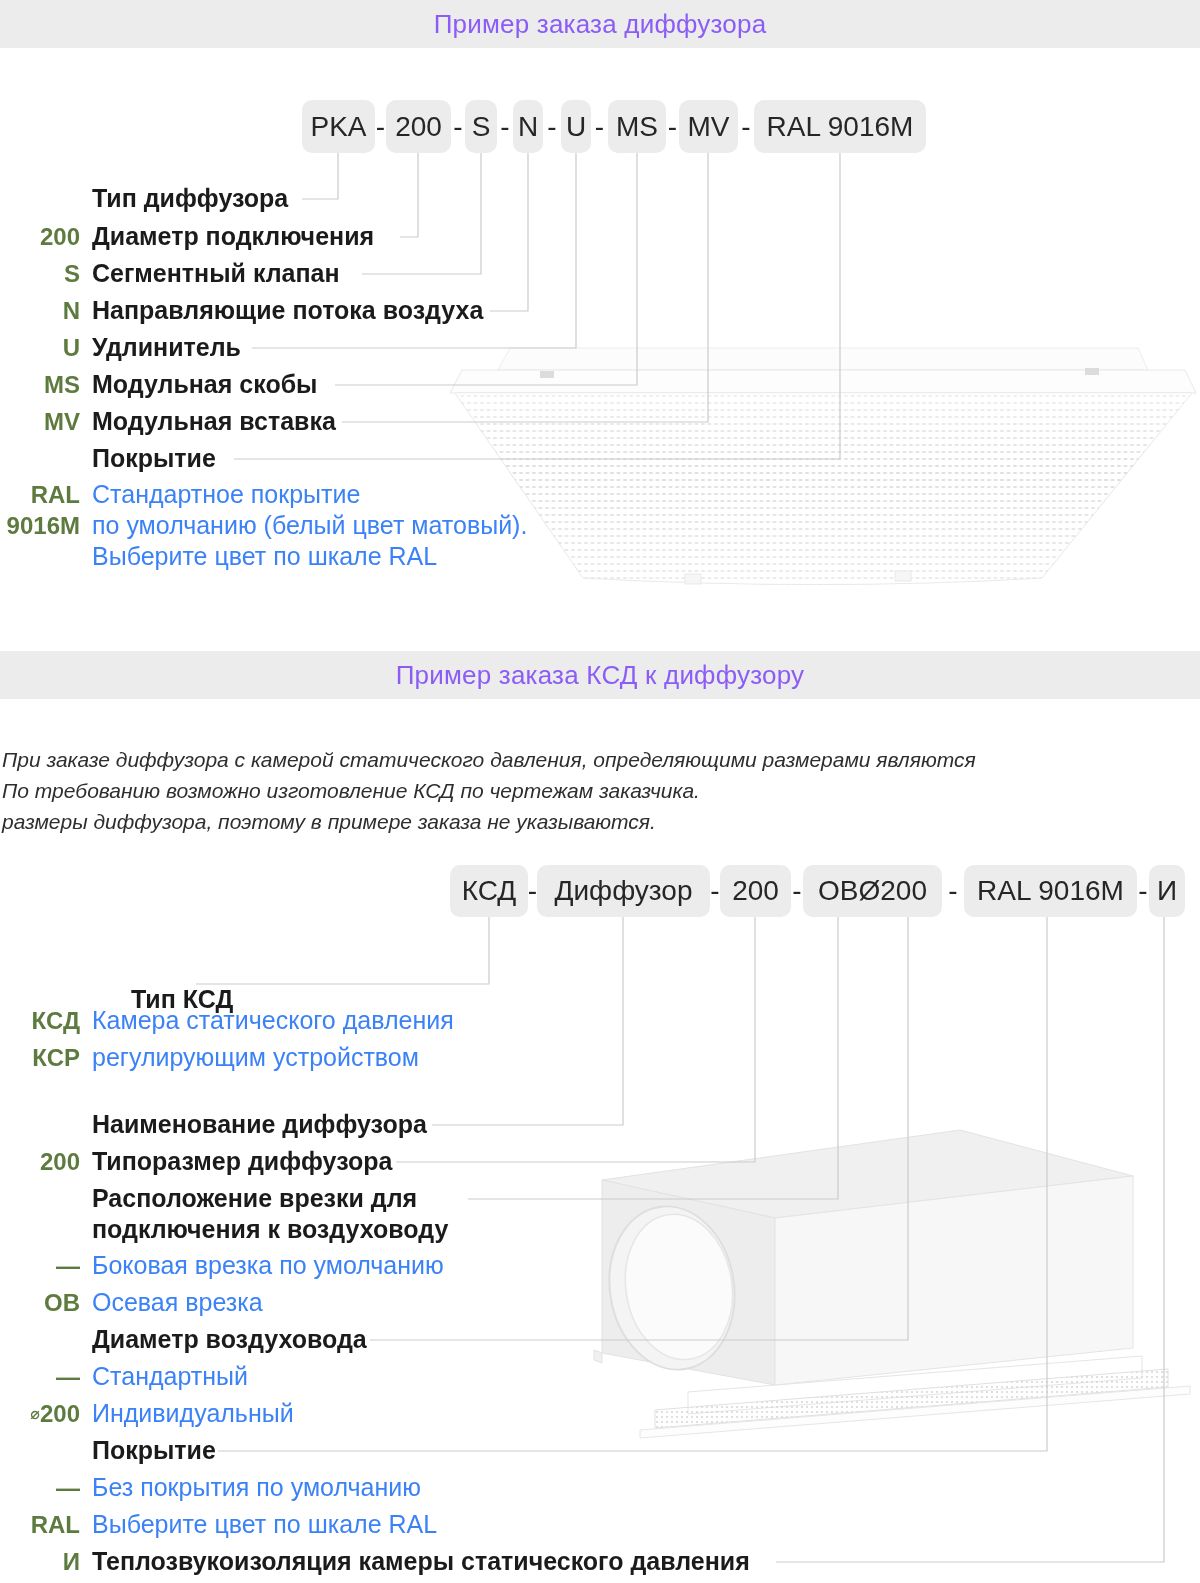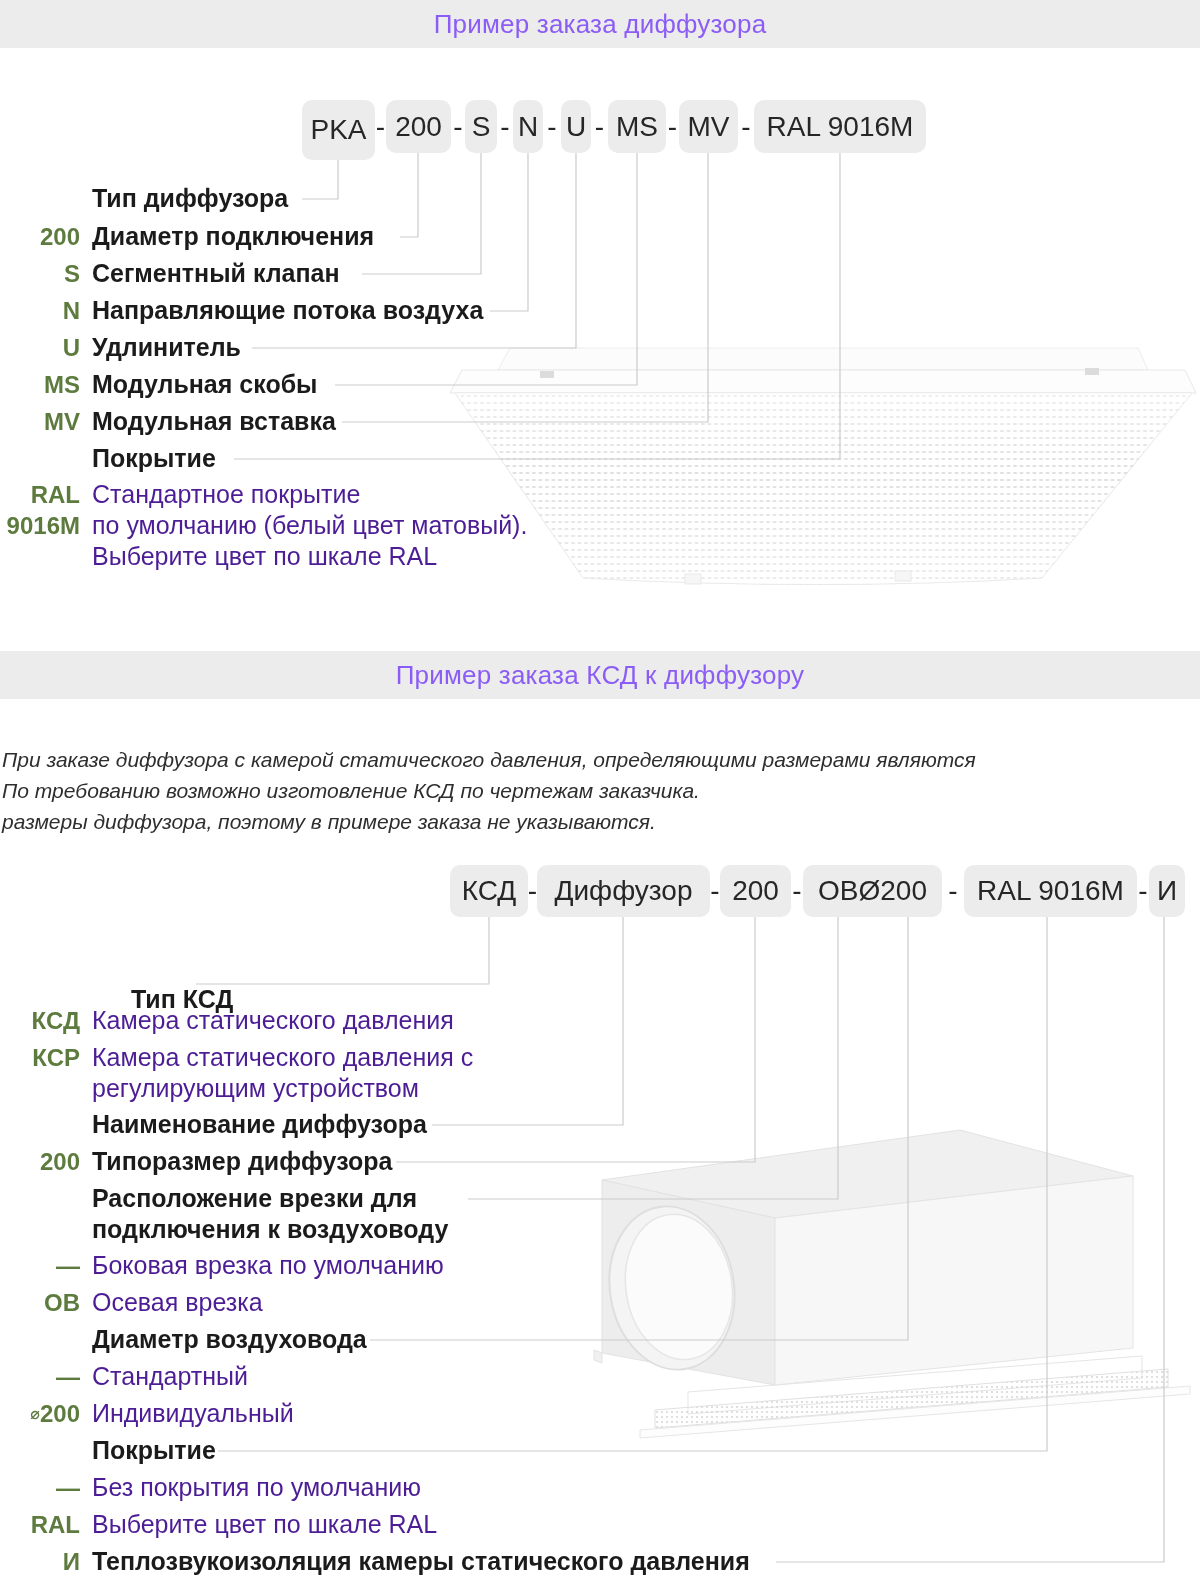--- a/index.html
+++ b/index.html
@@ -13,21 +13,21 @@
   .code-box{position:absolute;background:var(--box-bg,#ececec);border-radius:10px;
     display:flex;align-items:center;justify-content:center;
     font-size:28px;color:#262626;white-space:nowrap;}
   .code-dash{position:absolute;display:flex;align-items:center;justify-content:center;
     font-size:28px;color:#262626;transform:translateX(-50%);}
 
   .legend-row{position:absolute;left:0;}
   .legend-code{position:absolute;left:0;top:0;width:80px;text-align:right;
     font-size:24px;line-height:31px;font-weight:700;color:var(--green,#5d7b3e);white-space:nowrap;}
   .legend-code .dia{font-size:16px;vertical-align:3px;}
-  .legend-label{margin-left:92px;font-size:25px;line-height:31px;color:#4c1d95;white-space:nowrap;}
+  .legend-label{margin-left:92px;font-size:25px;line-height:31px;color:#3b82f6;white-space:nowrap;}
   .legend-label.bold{font-weight:700;color:#1b1b1b;}
 
   .note{position:absolute;left:2px;top:744px;font-style:italic;font-size:21px;line-height:31px;color:#2e2e2e;}
 
   svg.overlay{position:absolute;left:0;top:0;pointer-events:none;}
   svg.overlay path.conn{fill:none;stroke:var(--line,#cbcbcb);stroke-width:1.2px;}
 
   .product-svg{position:absolute;pointer-events:none;}
 </style>
 </head>
@@ -111,21 +111,21 @@
     <path class="conn" d="M196,984 H489 V917"></path>
     <path class="conn" d="M432,1125 H623 V917"></path>
     <path class="conn" d="M396,1162 H755 V917"></path>
     <path class="conn" d="M468,1199 H838 V917"></path>
     <path class="conn" d="M370,1340 H908 V917"></path>
     <path class="conn" d="M218,1451 H1047 V917"></path>
     <path class="conn" d="M776,1562 H1164 V917"></path>
   </svg>
 
   <div id="s1-code-row">
-      <span class="code-box" style="left: 302px; width: 73px; top: 100px; height: 60px;">PKA</span>
+      <span class="code-box" style="left: 302px; width: 73px; top: 100px; height: 53px;">PKA</span>
       <span class="code-box" style="left: 386px; width: 65px; top: 100px; height: 53px;">200</span>
       <span class="code-box" style="left: 465px; width: 32px; top: 100px; height: 53px;">S</span>
       <span class="code-box" style="left: 513px; width: 30px; top: 100px; height: 53px;">N</span>
       <span class="code-box" style="left: 561px; width: 30px; top: 100px; height: 53px;">U</span>
       <span class="code-box" style="left: 608px; width: 58px; top: 100px; height: 53px;">MS</span>
       <span class="code-box" style="left: 679px; width: 59px; top: 100px; height: 53px;">MV</span>
       <span class="code-box" style="left: 754px; width: 172px; top: 100px; height: 53px;">RAL 9016M</span>
       <span class="code-dash" style="left: 380.5px; top: 100px; height: 53px;">-</span>
       <span class="code-dash" style="left: 458px; top: 100px; height: 53px;">-</span>
       <span class="code-dash" style="left: 505px; top: 100px; height: 53px;">-</span>
@@ -230,21 +230,20 @@
         </div>
         <div class="legend-label">
           <div>Камера статического давления</div>
         </div>
       </div>
       <div class="legend-row" style="top: 1042px;">
         <div class="legend-code">
           <div>КСР</div>
         </div>
         <div class="legend-label">
-          <div>Камера статического давления с</div>
           <div>регулирующим устройством</div>
         </div>
       </div>
       <div class="legend-row" style="top: 1109px;">
         <div class="legend-label bold">
           <div>Наименование диффузора</div>
         </div>
       </div>
       <div class="legend-row" style="top: 1146px;">
         <div class="legend-code">

